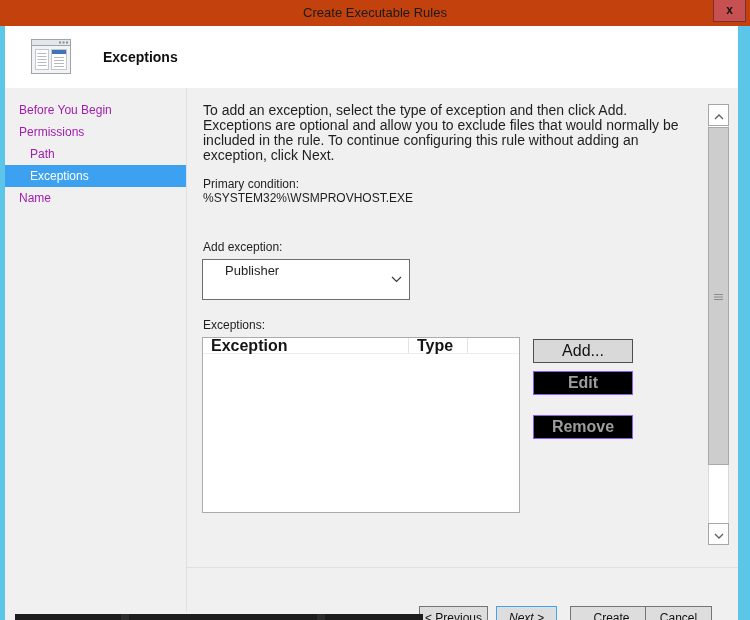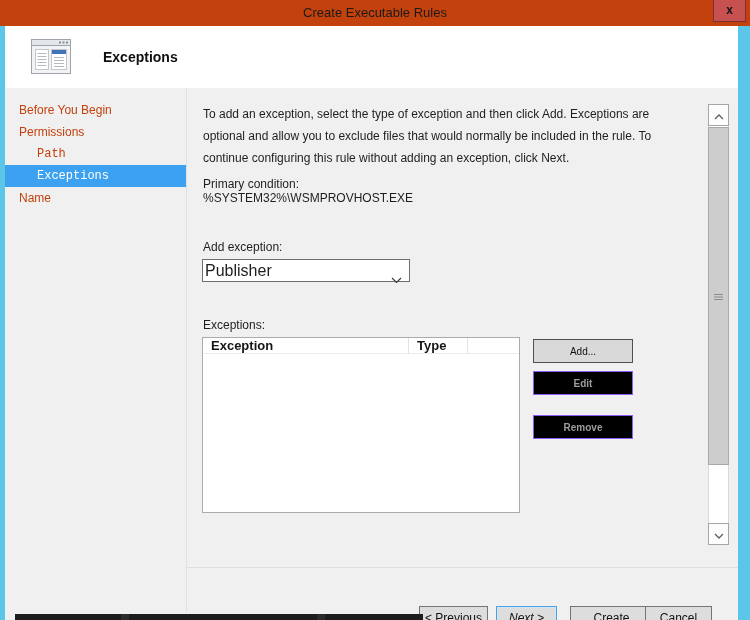--- a/index.html
+++ b/index.html
@@ -32,51 +32,51 @@
   
   .header {
     position: absolute; left: 5px; top: 26px; width: 733px; height: 62px;
     background: #ffffff;
   }
   .header-icon { position: absolute; left: 26px; top: 13px; }
   .page-title  { position: absolute; left: 98px; top: 23px; font-size: 14px; font-weight: bold; color: #0f0f0f; }
 
   
   .sidebar { position: absolute; left: 5px; top: 99px; width: 181px; }
-  .side-item { height: 22px; line-height: 22px; font-size: 12px; padding-left: 14px; color: #c2410c; cursor: default; }
-  .side-item.indent { padding-left: 32px; font-family: Liberation Mono, monospace; }
+  .side-item { height: 22px; line-height: 22px; font-size: 12px; padding-left: 14px; color: #a21caf; cursor: default; }
+  .side-item.indent { padding-left: 25px; }
   .side-item.selected { background: #3ba1f0; color: #ffffff; }
   .v-divider { position: absolute; left: 186px; top: 88px; width: 1px; height: 524px; background: #e0e0e0; }
 
   
   .intro {
     position: absolute; left: 203px; top: 103px; width: 482px;
-    font-size: 12px; line-height: 22px; color: #1e1e1e;
+    font-size: 14px; line-height: 15px; color: #1e1e1e;
   }
   .label12 { position: absolute; font-size: 12px; color: #1e1e1e; }
   .combo {
-    position: absolute; left: 202px; top: 259px; width: 208px; height: 23px;
+    position: absolute; left: 202px; top: 259px; width: 208px; height: 41px;
     background: #ffffff; border: 1px solid #6d6d6d;
-    font-size: 16px; line-height: 21px; padding-left: 2px; cursor: default;
+    font-size: 13px; line-height: 21px; padding-left: 22px; cursor: default;
   }
   .combo .chev { position: absolute; right: 7px; top: 8px; }
 
   .listbox {
     position: absolute; left: 202px; top: 337px; width: 318px; height: 176px;
     background: #ffffff; border: 1px solid #ababab;
   }
-  .list-head { display: flex; height: 16px; font-size: 13px; font-weight: bold; color: #151515; }
+  .list-head { display: flex; height: 16px; font-size: 16px; font-weight: bold; color: #151515; }
   .list-col { border-right: 1px solid #e3e3e3; border-bottom: 1px solid #ededed; padding-left: 8px; line-height: 15px; }
   .col-exception { width: 206px; }
   .col-type { width: 59px; }
   .col-rest { flex: 1; border-right: none; }
 
   .side-btn {
     position: absolute; left: 533px; width: 100px; height: 24px;
-    font-family: "Liberation Sans", sans-serif; font-size: 10px; text-align: center;
+    font-family: "Liberation Sans", sans-serif; font-size: 16px; text-align: center;
   }
   .btn-enabled { background: #d9d9d9; border: 1px solid #4f4f4f; color: #111; }
   .btn-disabled { background: #000000; border: 1px solid #8b5cf6; color: #9d9d9d; font-weight: bold; }
 
   
   .scrollbar {
     position: absolute; left: 708px; top: 104px; width: 21px; height: 441px;
     background: #ffffff; border: 1px solid #d9d9d9;
   }
   .sb-btn {

